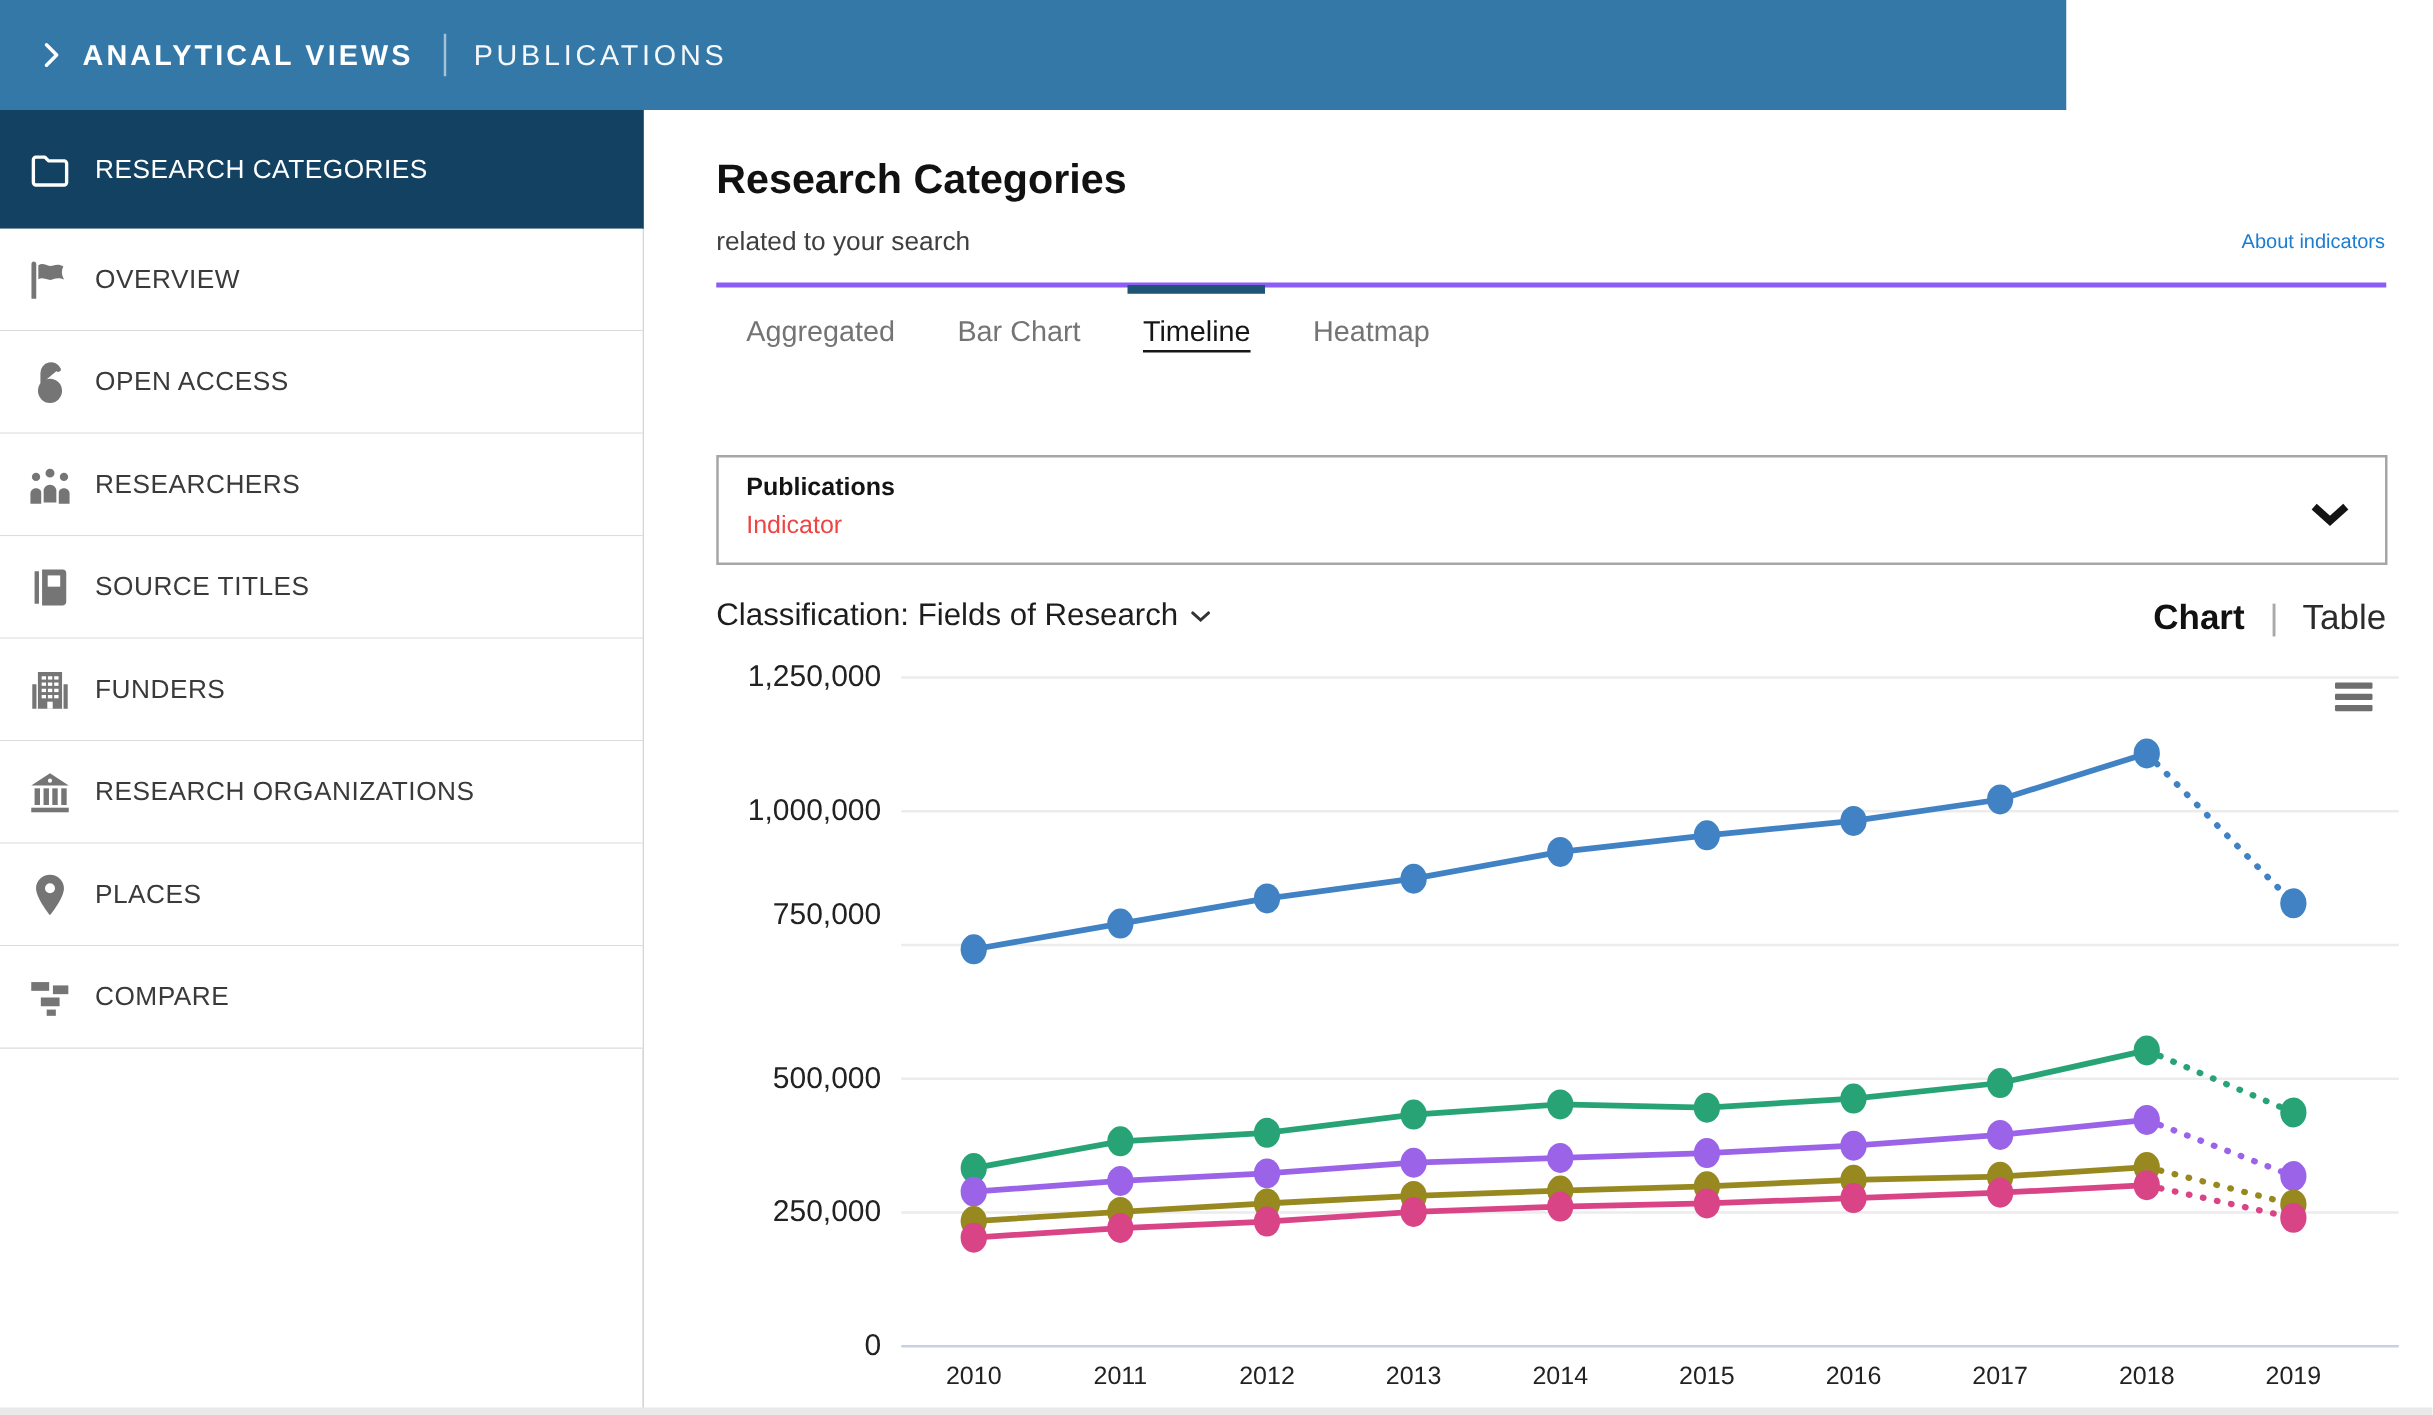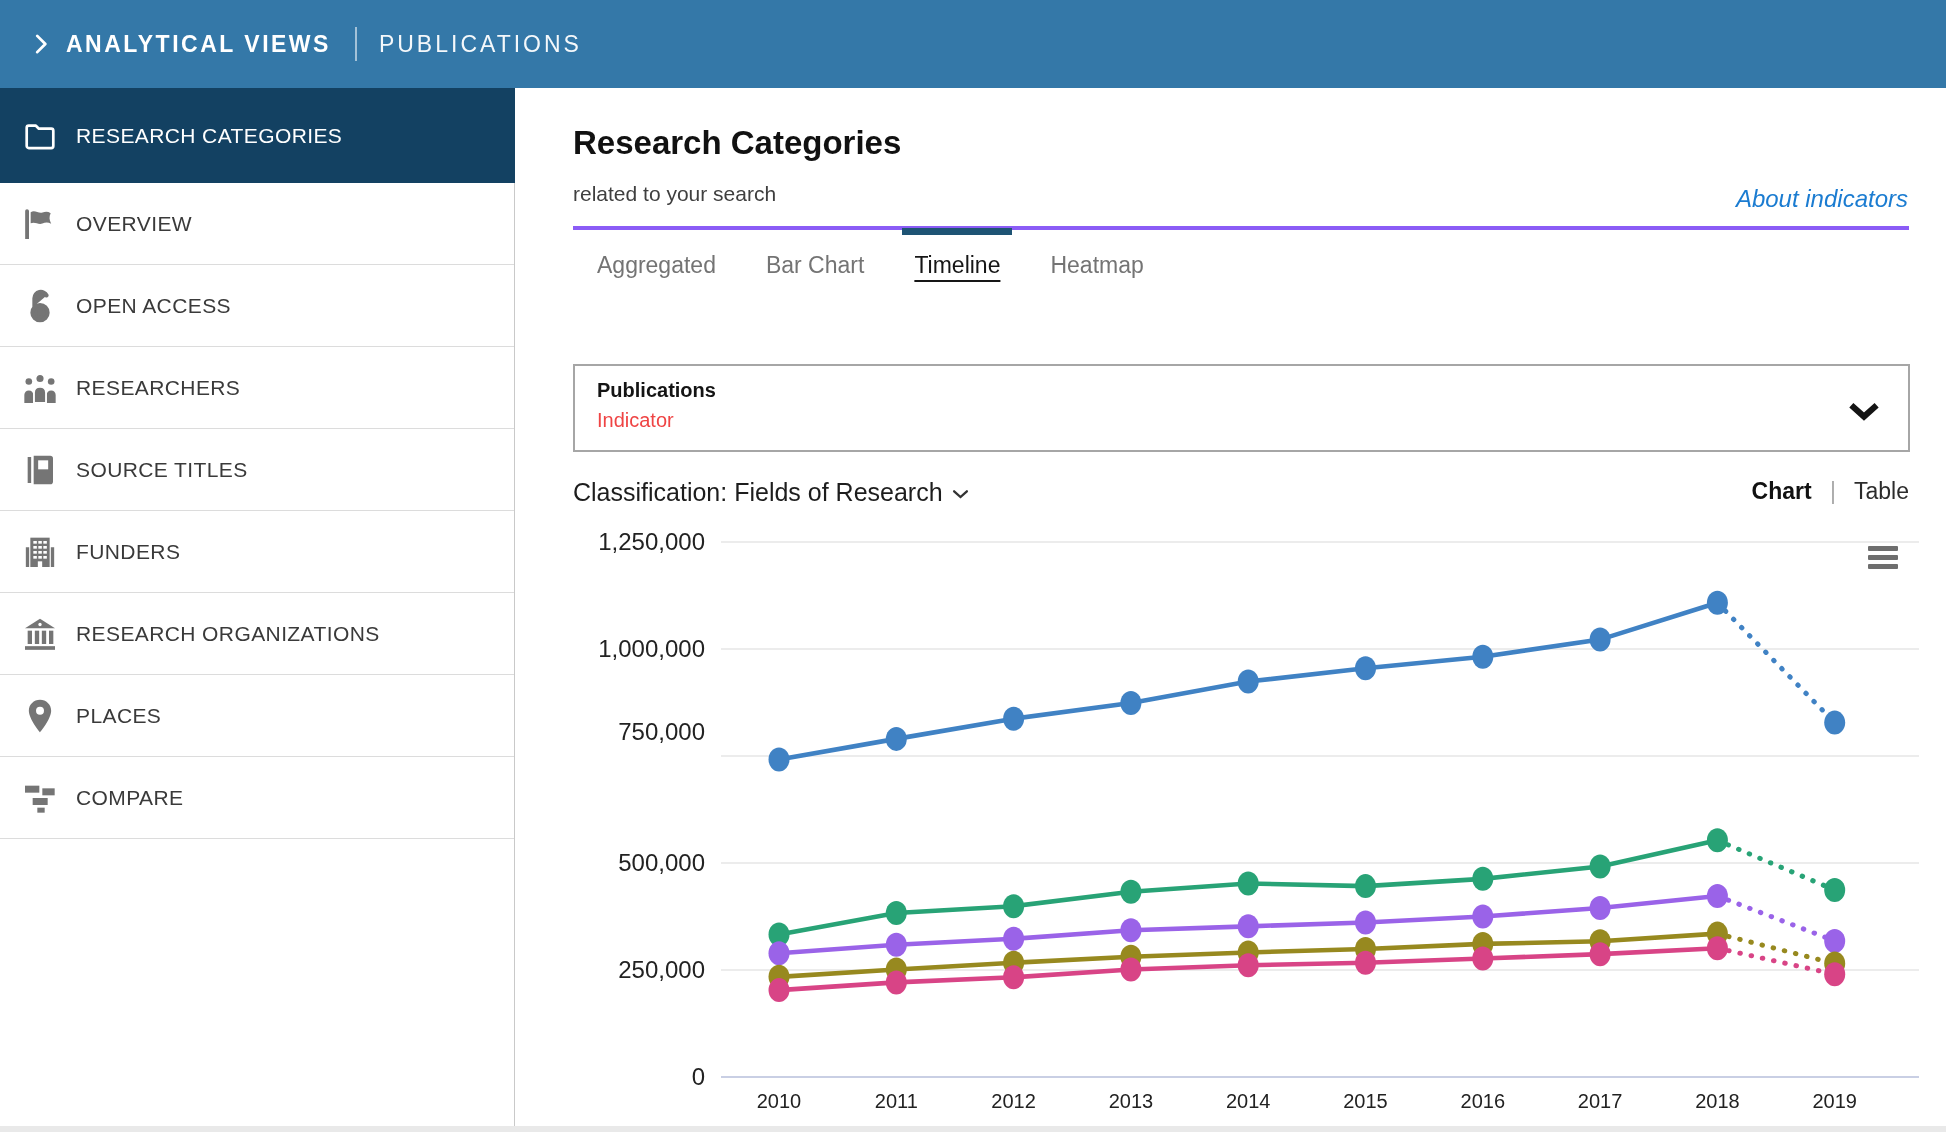--- a/index.html
+++ b/index.html
@@ -1,20 +1,20 @@
 <!DOCTYPE html>
 <html><head>
 <meta charset="utf-8">
 <style>
   * { margin:0; padding:0; box-sizing:border-box; }
   html,body { width:1946px; height:1132px; overflow:hidden; background:#fff;
               font-family:"Liberation Sans", sans-serif; }
 
   
-  #topbar { position:absolute; left:0; top:0; width:1946px; height:88px;
+  #topbar { position:absolute; left:0; top:0; width:1653px; height:88px;
             background:#3478a8; display:flex; align-items:center; }
   #tb-chevron { width:26px; height:26px; margin-left:28px; flex:0 0 auto; }
   #tb-brand { color:#fff; font-size:23px; font-weight:700; letter-spacing:2.5px; margin-left:12px; }
   #tb-divider { width:2px; height:34px; background:rgba(255,255,255,.55); margin:0 22px 0 24px; }
   #tb-section { color:rgba(255,255,255,.95); font-size:23px; font-weight:400; letter-spacing:3px; }
 
   
   #sidebar { position:absolute; left:0; top:88px; width:515px; height:1044px;
              background:#fff; border-right:1px solid #c9c9c9; }
   .side-item { display:flex; align-items:center; height:82px; border-bottom:1px solid #dcdcdc;
@@ -24,41 +24,41 @@
   .side-item .s-icon svg { width:40px; height:40px; fill:#757575; }
   .side-item .s-label { font-size:21px; color:#3a3a3a; letter-spacing:.4px; }
   #side-selected { height:95px; background:#134162; border-bottom:none; margin-right:-1px; }
   #side-selected .s-icon svg { width:38px; height:38px; fill:none; }
   #side-selected .s-label { color:#fff; }
 
   
   #main { position:absolute; left:516px; top:88px; width:1430px; height:1044px; background:#fff; }
   #page-title { position:absolute; left:57px; top:36px; font-size:33px; font-weight:700; color:#111; }
   #page-subtitle { position:absolute; left:57px; top:94px; font-size:21px; color:#3f3f3f; }
-  #about-link { position:absolute; right:38px; top:97px; font-size:24px; color:#1b7cd1;
-                text-decoration:none; cursor:pointer;font-style:italic; }
+  #about-link { position:absolute; right:38px; top:97px; font-size:16px; color:#1b7cd1;
+                text-decoration:none; cursor:pointer; }
 
   
   #tabs { position:absolute; left:57px; right:37px; top:138px; border-top:4px solid #8b5cf6;
           display:flex; gap:26px; padding-left:12px; }
   .tab { position:relative; padding:22px 12px 6px 12px; font-size:23px; color:#747474; cursor:pointer; }
   .tab.active { color:#161616; text-decoration:underline; text-decoration-thickness:2px; text-underline-offset:7px; }
   .tab.active::before { content:""; position:absolute; left:0; right:0; top:-2px; height:7px; background:#1e5474; }
 
   
   #indicator-box { position:absolute; left:57px; top:276px; width:1337px; height:88px;
                    border:2px solid #a6a6a6; background:#fff; cursor:pointer; }
   #indicator-value { position:absolute; left:22px; top:13px; font-size:20px; font-weight:700; color:#141414; }
   #indicator-label { position:absolute; left:22px; top:43px; font-size:20px; color:#ef4444; }
   #indicator-chevron { position:absolute; right:28px; top:36px; width:32px; height:19px; }
 
   
   #classification { position:absolute; left:57px; top:390px; font-size:25px; color:#1d1d1d; cursor:pointer; }
   #classification svg { display:inline-block; margin-left:9px; vertical-align:1px; }
-  #view-toggle { position:absolute; right:37px; top:390px; font-size:23px;margin-left:23px; }
+  #view-toggle { position:absolute; right:37px; top:390px; font-size:28px;margin-left:23px; }
   #vt-chart { font-weight:700; color:#111; cursor:pointer; }
   #vt-sep { color:#a9a9a9; margin:0 12px; }
   #vt-table { color:#2c2c2c; cursor:pointer; }
 
   
   .ytick { position:absolute; width:130px; text-align:right; font-size:24px; color:#222; line-height:24px; }
   .gridline { position:absolute; height:2px; background:#ececec; }
   .gridline.zero { background:#c9cfe4; }
   .xlabel { position:absolute; width:90px; text-align:center; font-size:20px; color:#222; }
   #chart-svg { position:absolute; left:189px; top:442px; }

